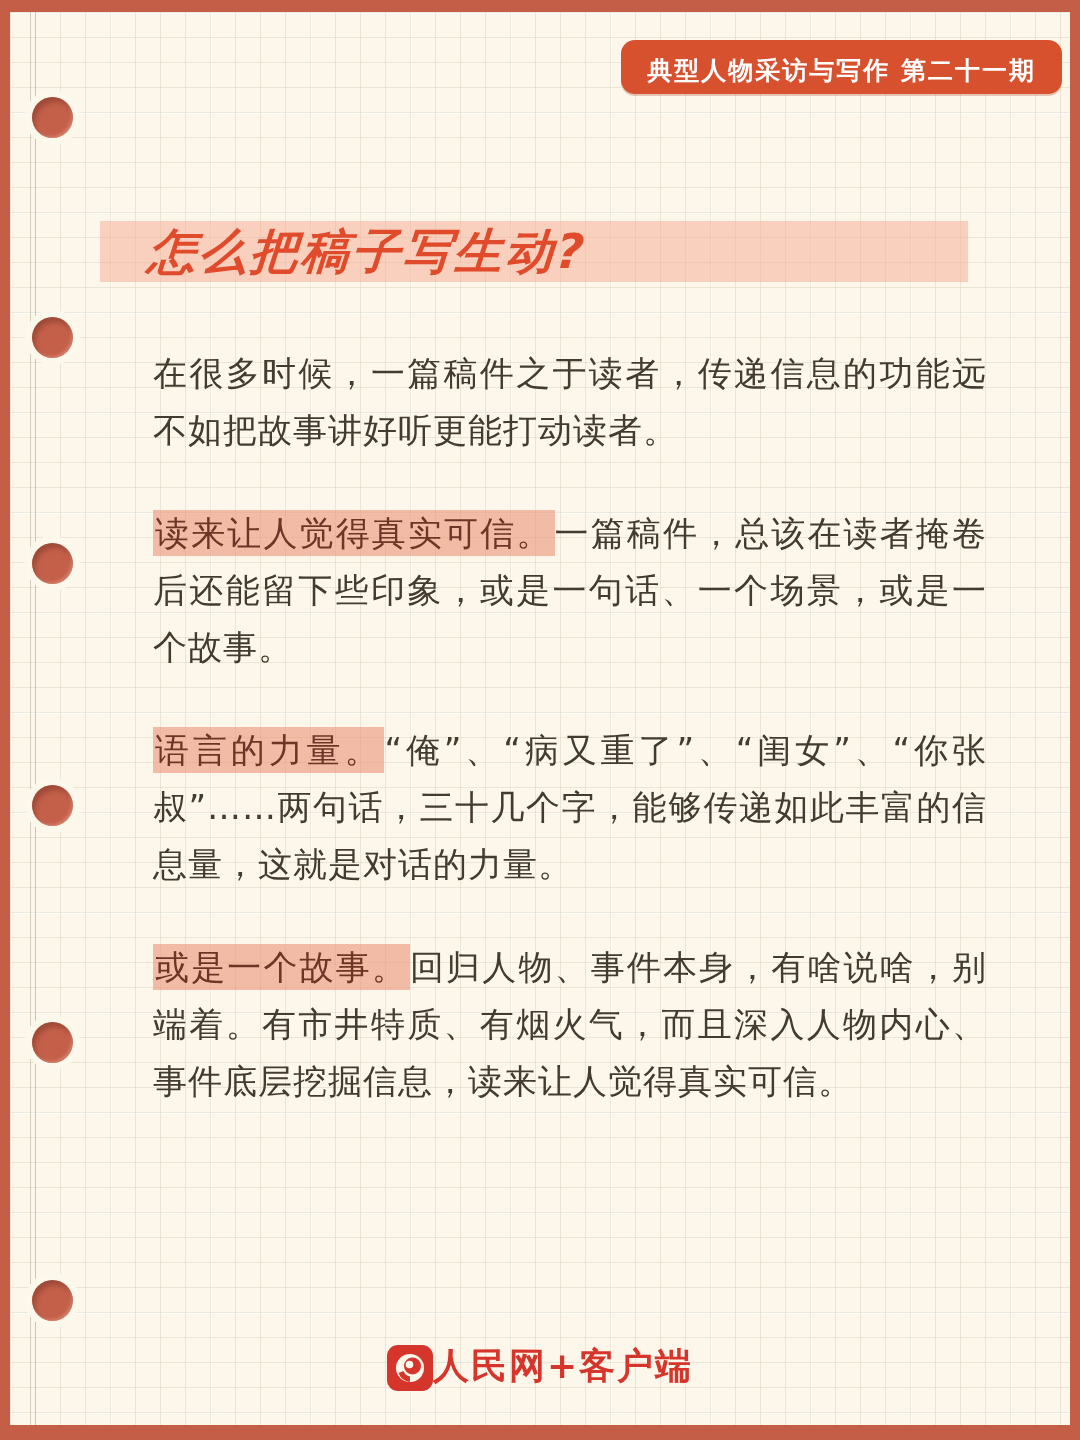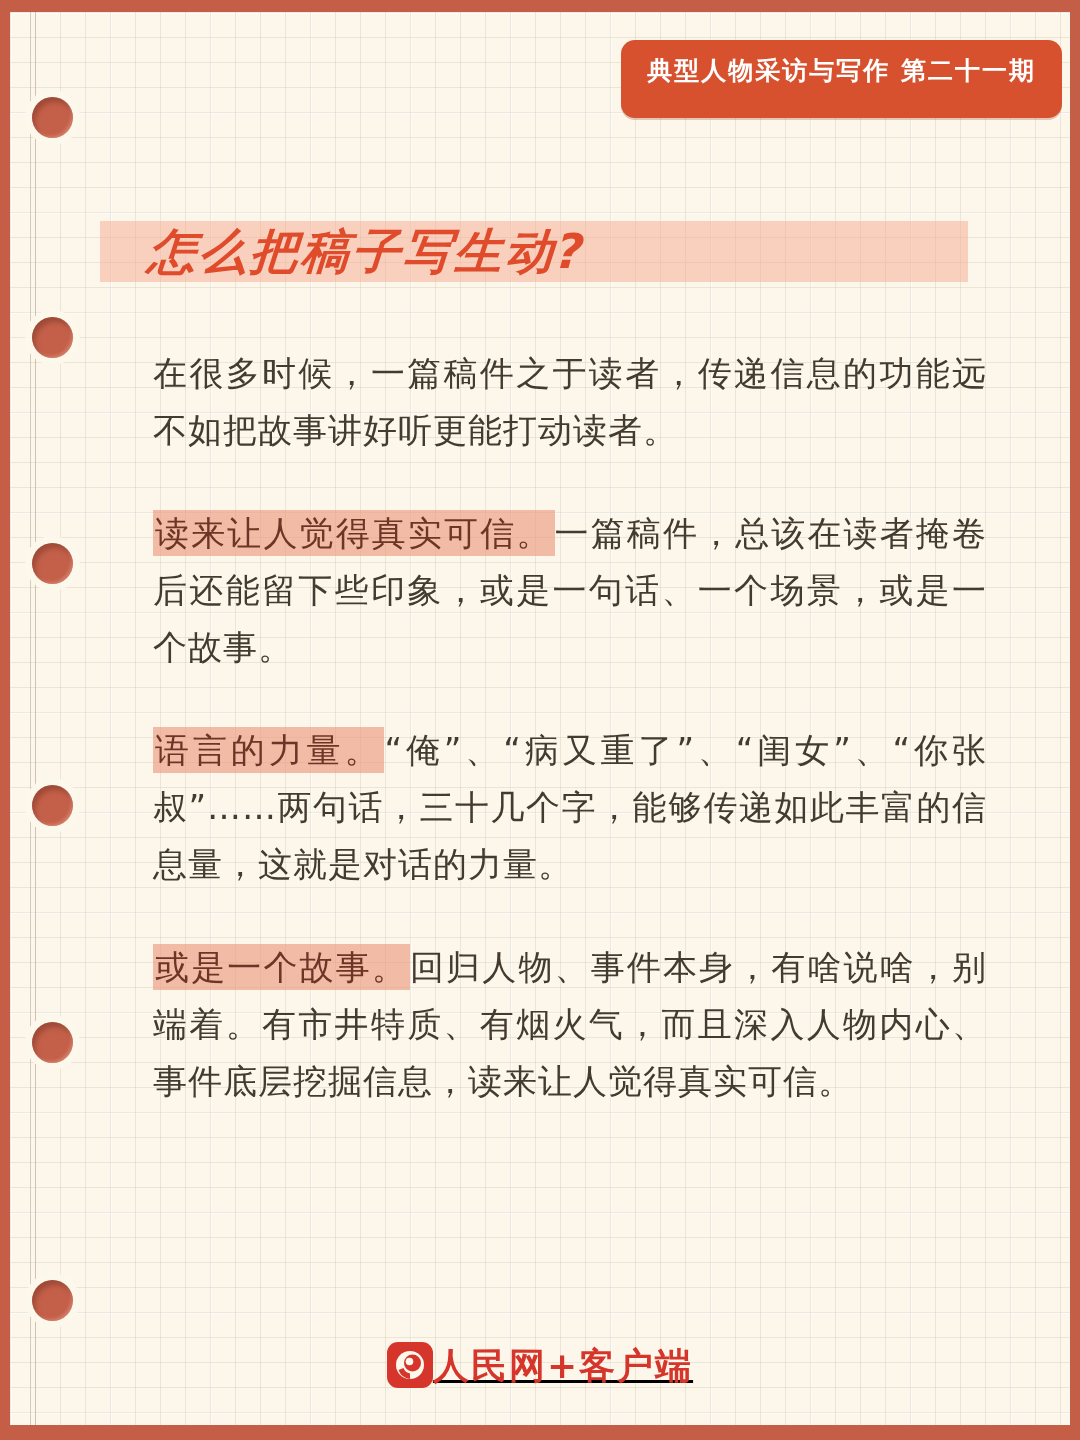--- a/index.html
+++ b/index.html
@@ -50,21 +50,21 @@
     box-shadow:
       inset 3px 5px 5px rgba(90,35,20,0.35),
       inset -2px -2px 3px rgba(255,210,190,0.25),
       0 0 0 7px rgba(253,248,236,0.95);
   }
 
   
   .badge {
     position: absolute;
     top: 40px; right: 18px;
-    height: 78px;
+    height: 54px;
     background: #d8512e;
     border-radius: 14px;
     color: #ffffff;
     font-size: 25px;
     font-weight: bold;
     letter-spacing: 2px;
     line-height: 62px;
     padding: 0 26px;
     box-shadow: 0 2px 0 rgba(150,50,25,0.25);
   }
@@ -110,23 +110,22 @@
     -webkit-box-decoration-break: clone;
   }
 
   
   .footer {
     position: absolute;
     left: 0; right: 0;
     top: 1342px;
     display: flex;
     justify-content: center;
-    align-items: flex-start;
+    align-items: flex-end;
     gap: 0;
-    text-decoration: underline;
   }
   .footer-logo-icon { width: 46px; height: 46px; display: block; }
   .footer-text {
     color: #d6352b;
     font-size: 36px;
     font-weight: 900;
     letter-spacing: 2px;
   }
 </style>
 </head>

